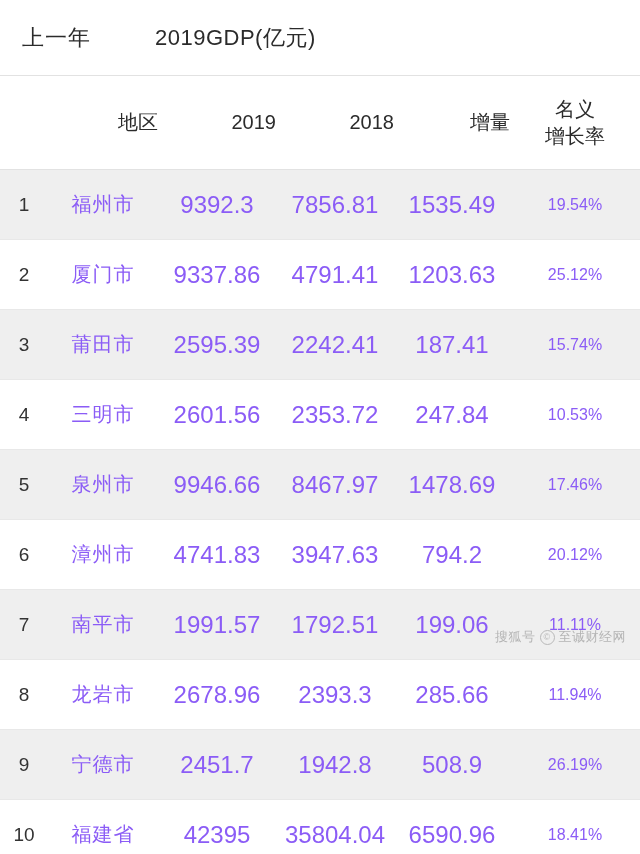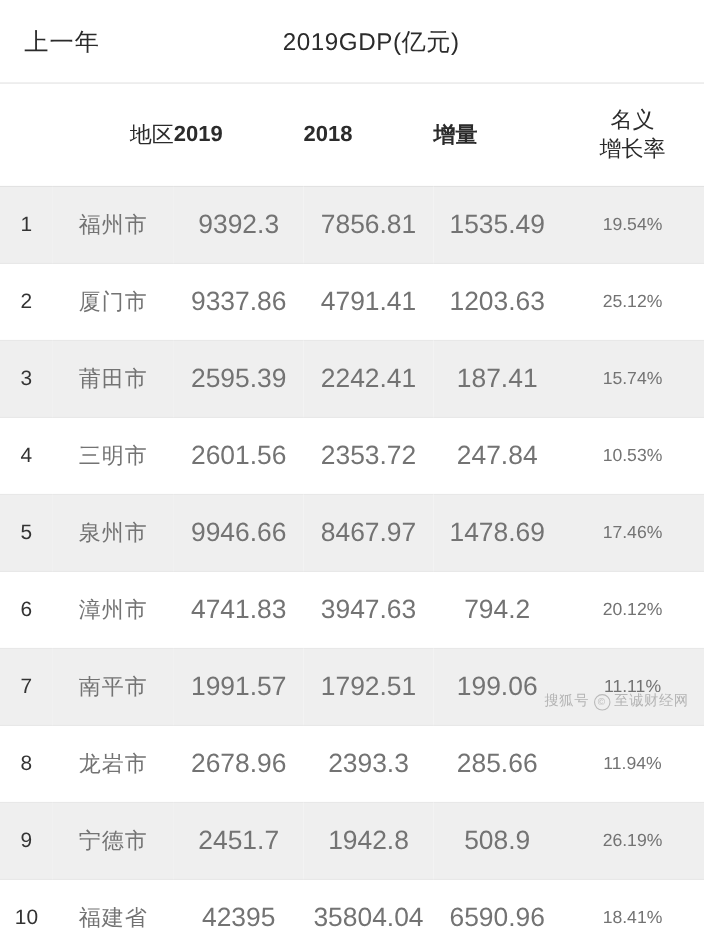--- a/index.html
+++ b/index.html
@@ -32,21 +32,20 @@
   .title-left {
     width: 155px;
     padding-left: 22px;
     box-sizing: border-box;
     font-size: 22px;
     color: #2b2b2b;
     letter-spacing: 1px;
   }
   .title-main {
     flex: 1;
-    text-align: center;
     font-size: 22px;
     color: #2b2b2b;
     letter-spacing: 0.5px;
     padding-right: 120px;
     box-sizing: border-box;
   }
   
   .table {
     width: 100%;
     border-collapse: collapse;
@@ -63,29 +62,29 @@
     height: 93px;
     font-weight: normal;
     font-size: 20px;
     color: #2b2b2b;
     border-bottom: 1px solid #e2e2e2;
     vertical-align: middle;
     padding: 0;
   }
   .head-row th.th-rank { }
   .head-row th.th-area { text-align: right; }
-  .head-row th.th-num  { text-align: left; font-weight: bold; }
+  .head-row th.th-num  { text-align: right; }
   .head-row th.th-rate { text-align: center; line-height: 1.35; }
   .rate-l1, .rate-l2 { display: block; }
 
   
   .table td {
     height: 69px;
     font-size: 20px;
-    color: #737373;
+    color: #8b5cf6;
     border-bottom: 1px solid #e8e8e8;
     padding: 0;
     vertical-align: middle;
   }
   tbody tr:nth-child(odd) td { background: #efefef; }
   tbody tr:nth-child(even) td { background: #ffffff; }
 
   td.c-rank {
     text-align: center;
     font-size: 19px;
@@ -104,21 +103,21 @@
     text-align: center;
     font-size: 16px;
   }
 
   
   .watermark {
     position: absolute;
     right: 14px;
     bottom: 6px;
     display: flex;
-    align-items: flex-end;
+    align-items: center;
     gap: 4px;
     font-size: 13px;
     color: #b4b4b4;
     letter-spacing: 0.5px;
   }
   .wm-sep {
     display: inline-block;
     width: 13px;
     height: 13px;
     border-radius: 50%;

